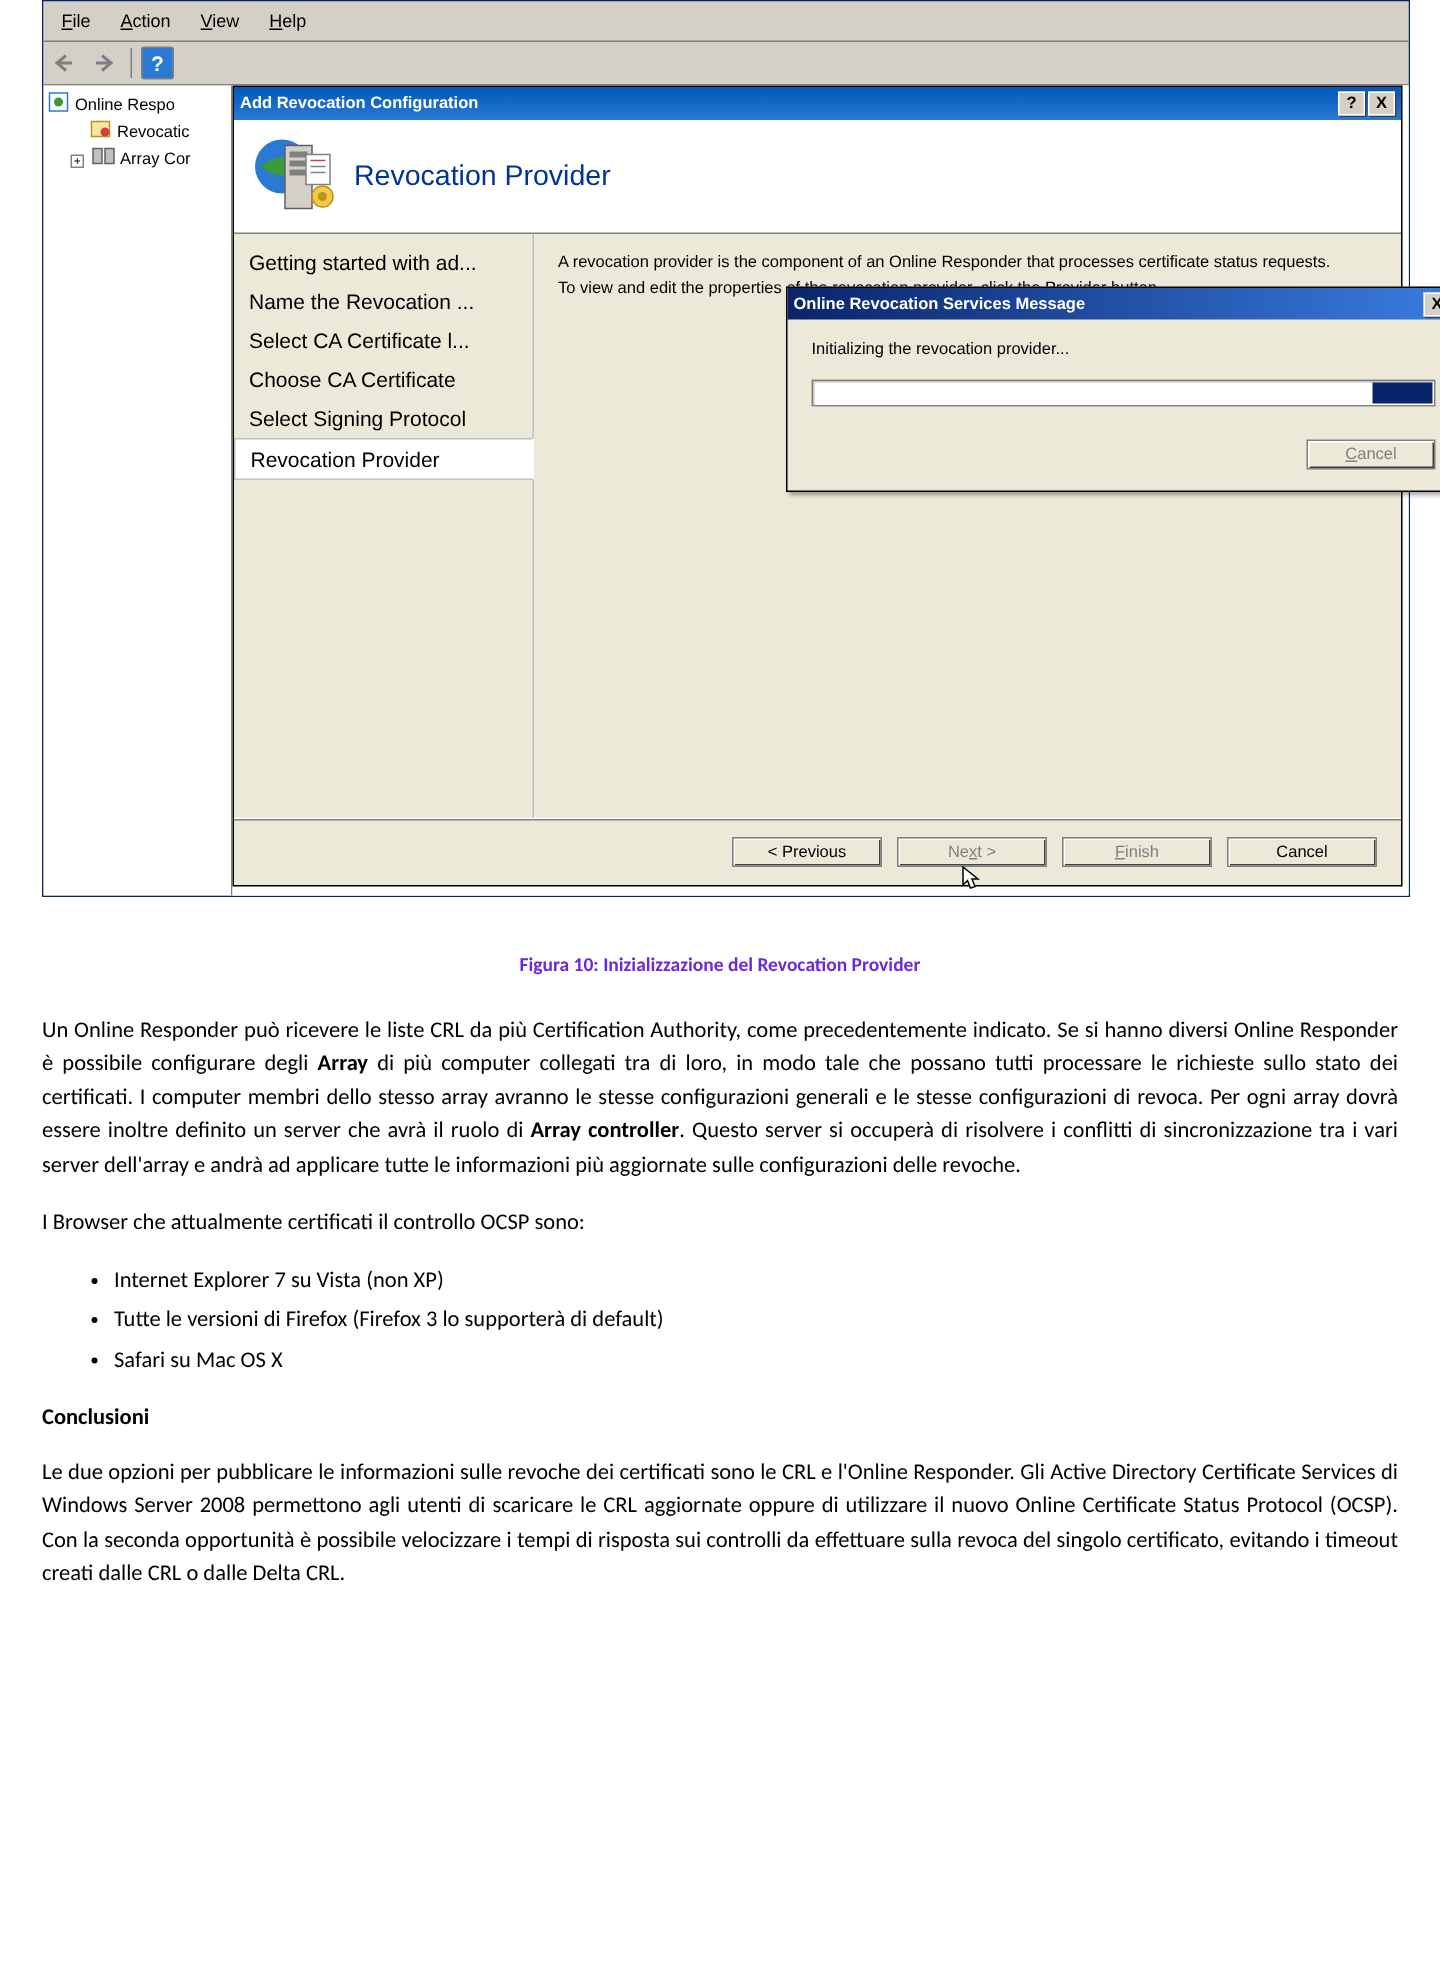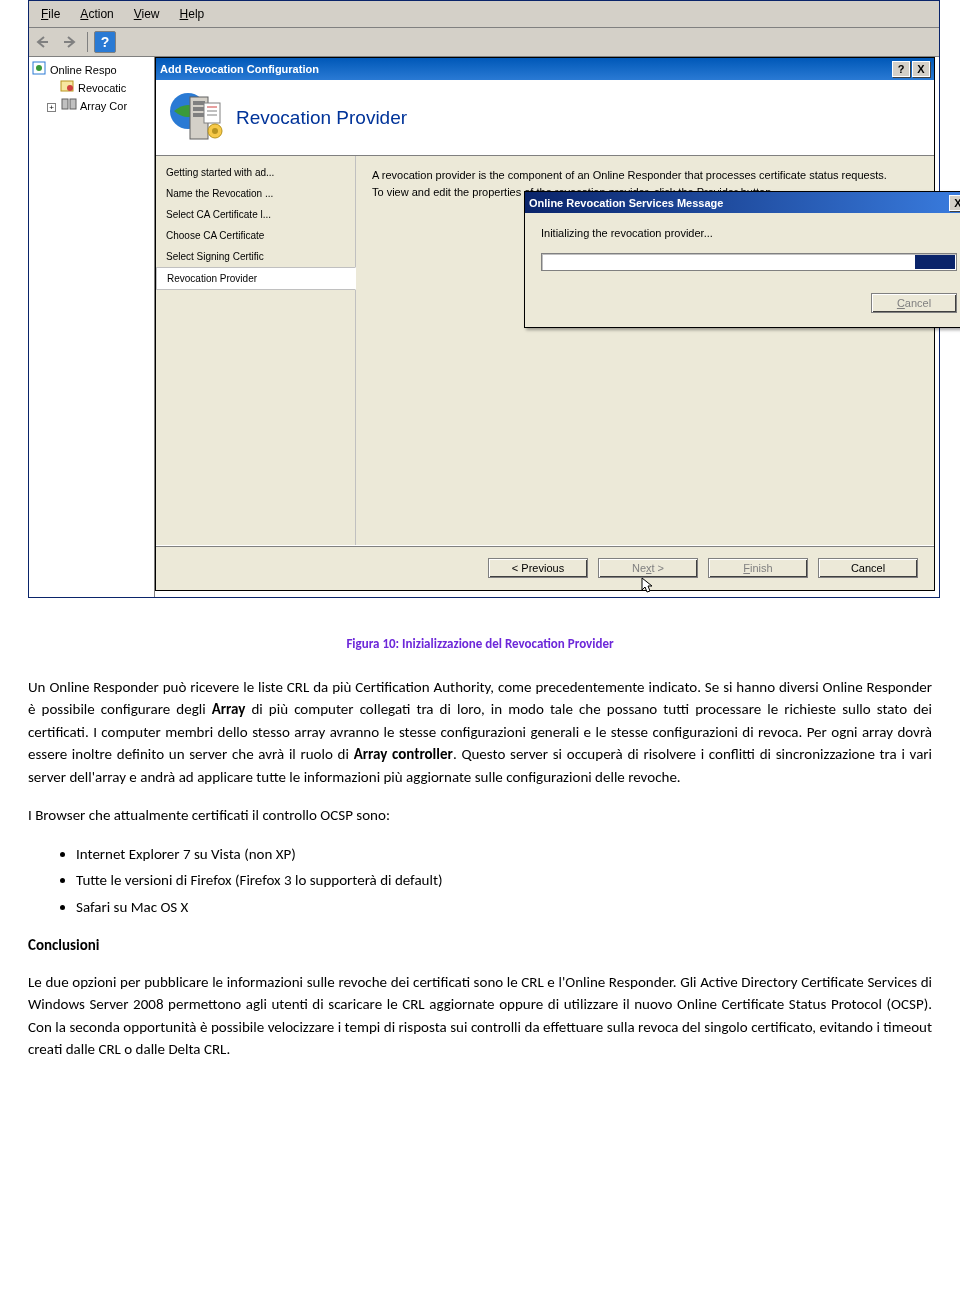--- a/index.html
+++ b/index.html
@@ -160,21 +160,21 @@
   .wizard-content {
     flex: 1;
     display: flex;
     position: relative;
   }
   .wizard-sidebar {
     width: 200px;
     background: #ece9d8;
     border-right: 1px solid #c0c0c0;
     padding: 6px 0;
-    font-size: 10px;
+    font-size: 14px;
   }
   .wizard-sidebar .step {
     padding: 5px 10px;
     cursor: default;
     white-space: nowrap;
     overflow: hidden;
   }
   .wizard-sidebar .step.current {
     background: #fff;
     border: 1px solid #c0c0c0;
@@ -393,21 +393,21 @@
             </svg>
           </span>
           <h1>Revocation Provider</h1>
         </div>
         <div class="wizard-content">
           <div class="wizard-sidebar">
             <div class="step">Getting started with ad...</div>
             <div class="step">Name the Revocation ...</div>
             <div class="step">Select CA Certificate l...</div>
             <div class="step">Choose CA Certificate</div>
-            <div class="step">Select Signing Certific</div>
+            <div class="step">Select Signing Protocol</div>
             <div class="step current">Revocation Provider</div>
           </div>
           <div class="wizard-main">
             <div class="desc-line">A revocation provider is the component of an Online Responder that processes certificate status requests.</div>
             <div class="desc-line">To view and edit the properties of the revocation provider, click the Provider button</div>
             <div class="provider-btn">Provider...</div>
 
             <div class="msgbox">
               <div class="msgbox-titlebar">
                 <span>Online Revocation Services Message</span>

